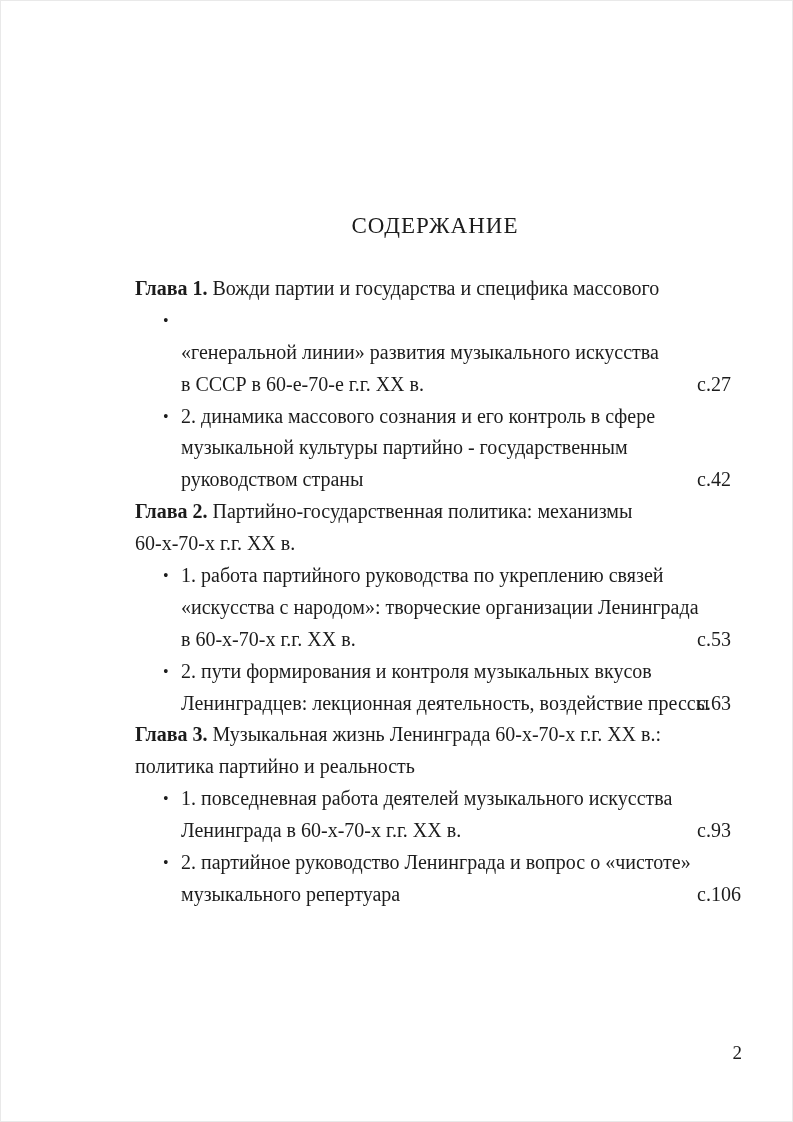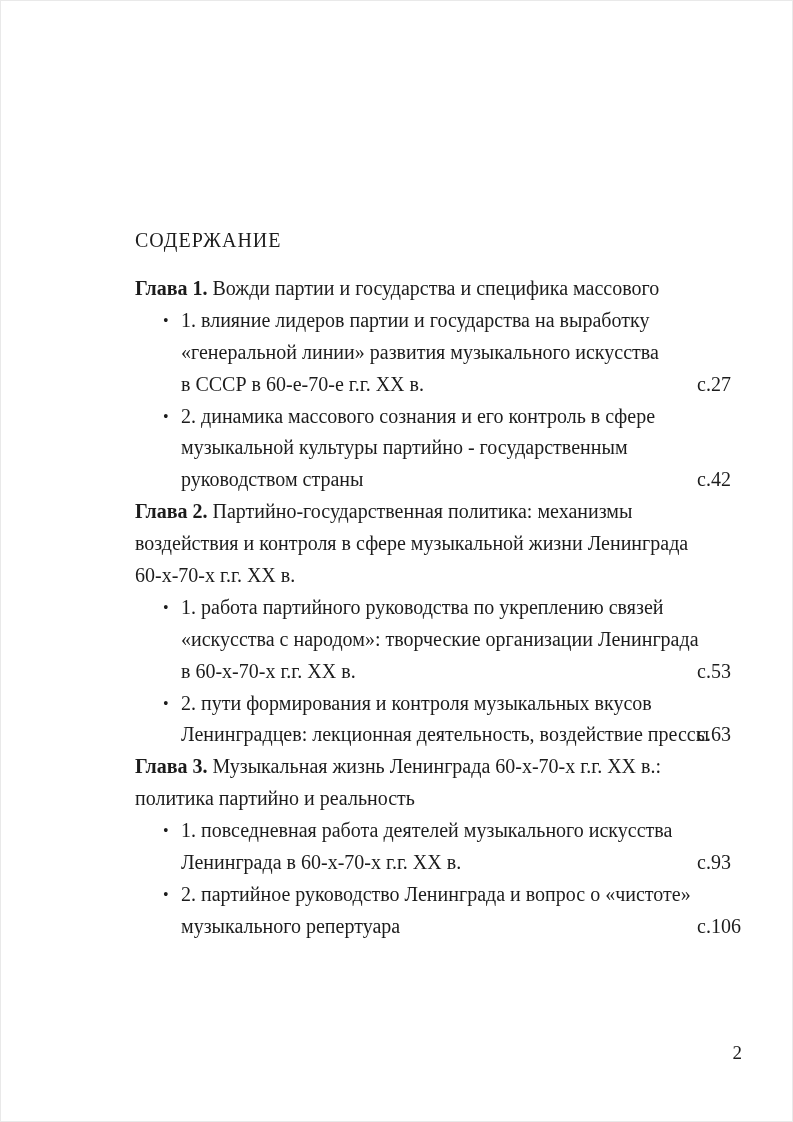--- a/index.html
+++ b/index.html
@@ -14,23 +14,24 @@
   }
   .page {
     position: absolute;
     inset: 0;
     background: #ffffff;
     box-shadow: inset 0 0 0 1px #e9e9e9;
   }
   .doc-title {
     position: absolute;
     left: 135px;
-    top: 224px;
+    top: 210px;
     width: 600px;
-    font-size: 20px;
+    text-align: center;
+    font-size: 23px;
     letter-spacing: 1px;
     line-height: 32px;
   }
   .toc {
     position: absolute;
     left: 135px;
     top: 273px;
     width: 612px;
     font-size: 20px;
   }
@@ -64,28 +65,27 @@
 </style>
 </head>
 <body>
 
 <div class="page">
 
   <div class="doc-title">СОДЕРЖАНИЕ</div>
 
   <div class="toc">
       <div class="toc-row ind-0"><span class="line-text"><b>Глава 1.</b> Вожди партии и государства и специфика массового</span></div>
-      <div class="toc-row ind-1"><span class="bullet">•</span><span class="line-text">1. влияние лидеров партии и государства на выработку</span></div>
+      <div class="toc-row ind-1"><span class="bullet">•</span></div>
       <div class="toc-row ind-1"><span class="line-text">«генеральной линии» развития музыкального искусства</span></div>
       <div class="toc-row ind-1"><span class="line-text">в СССР в 60-е-70-е г.г. XX в.</span><span class="page-ref">с.27</span></div>
       <div class="toc-row ind-1"><span class="bullet">•</span><span class="line-text">2. динамика массового сознания и его контроль в сфере</span></div>
       <div class="toc-row ind-1"><span class="line-text">музыкальной культуры партийно - государственным</span></div>
       <div class="toc-row ind-1"><span class="line-text">руководством страны</span><span class="page-ref">с.42</span></div>
       <div class="toc-row ind-0"><span class="line-text"><b>Глава 2.</b> Партийно-государственная политика: механизмы</span></div>
-      <div class="toc-row ind-0"><span class="line-text">воздействия и контроля в сфере музыкальной жизни Ленинграда</span></div>
       <div class="toc-row ind-0"><span class="line-text">60-х-70-х г.г. XX в.</span></div>
       <div class="toc-row ind-1"><span class="bullet">•</span><span class="line-text">1. работа партийного руководства по укреплению связей</span></div>
       <div class="toc-row ind-1"><span class="line-text">«искусства с народом»: творческие организации Ленинграда</span></div>
       <div class="toc-row ind-1"><span class="line-text">в 60-х-70-х г.г. XX в.</span><span class="page-ref">с.53</span></div>
       <div class="toc-row ind-1"><span class="bullet">•</span><span class="line-text">2. пути формирования и контроля музыкальных вкусов</span></div>
       <div class="toc-row ind-1"><span class="line-text">Ленинградцев: лекционная деятельность, воздействие прессы</span><span class="page-ref">с.63</span></div>
       <div class="toc-row ind-0"><span class="line-text"><b>Глава 3.</b> Музыкальная жизнь Ленинграда 60-х-70-х г.г. XX в.:</span></div>
       <div class="toc-row ind-0"><span class="line-text">политика партийно и реальность</span></div>
       <div class="toc-row ind-1"><span class="bullet">•</span><span class="line-text">1. повседневная работа деятелей музыкального искусства</span></div>
       <div class="toc-row ind-1"><span class="line-text">Ленинграда в 60-х-70-х г.г. XX в.</span><span class="page-ref">с.93</span></div>

